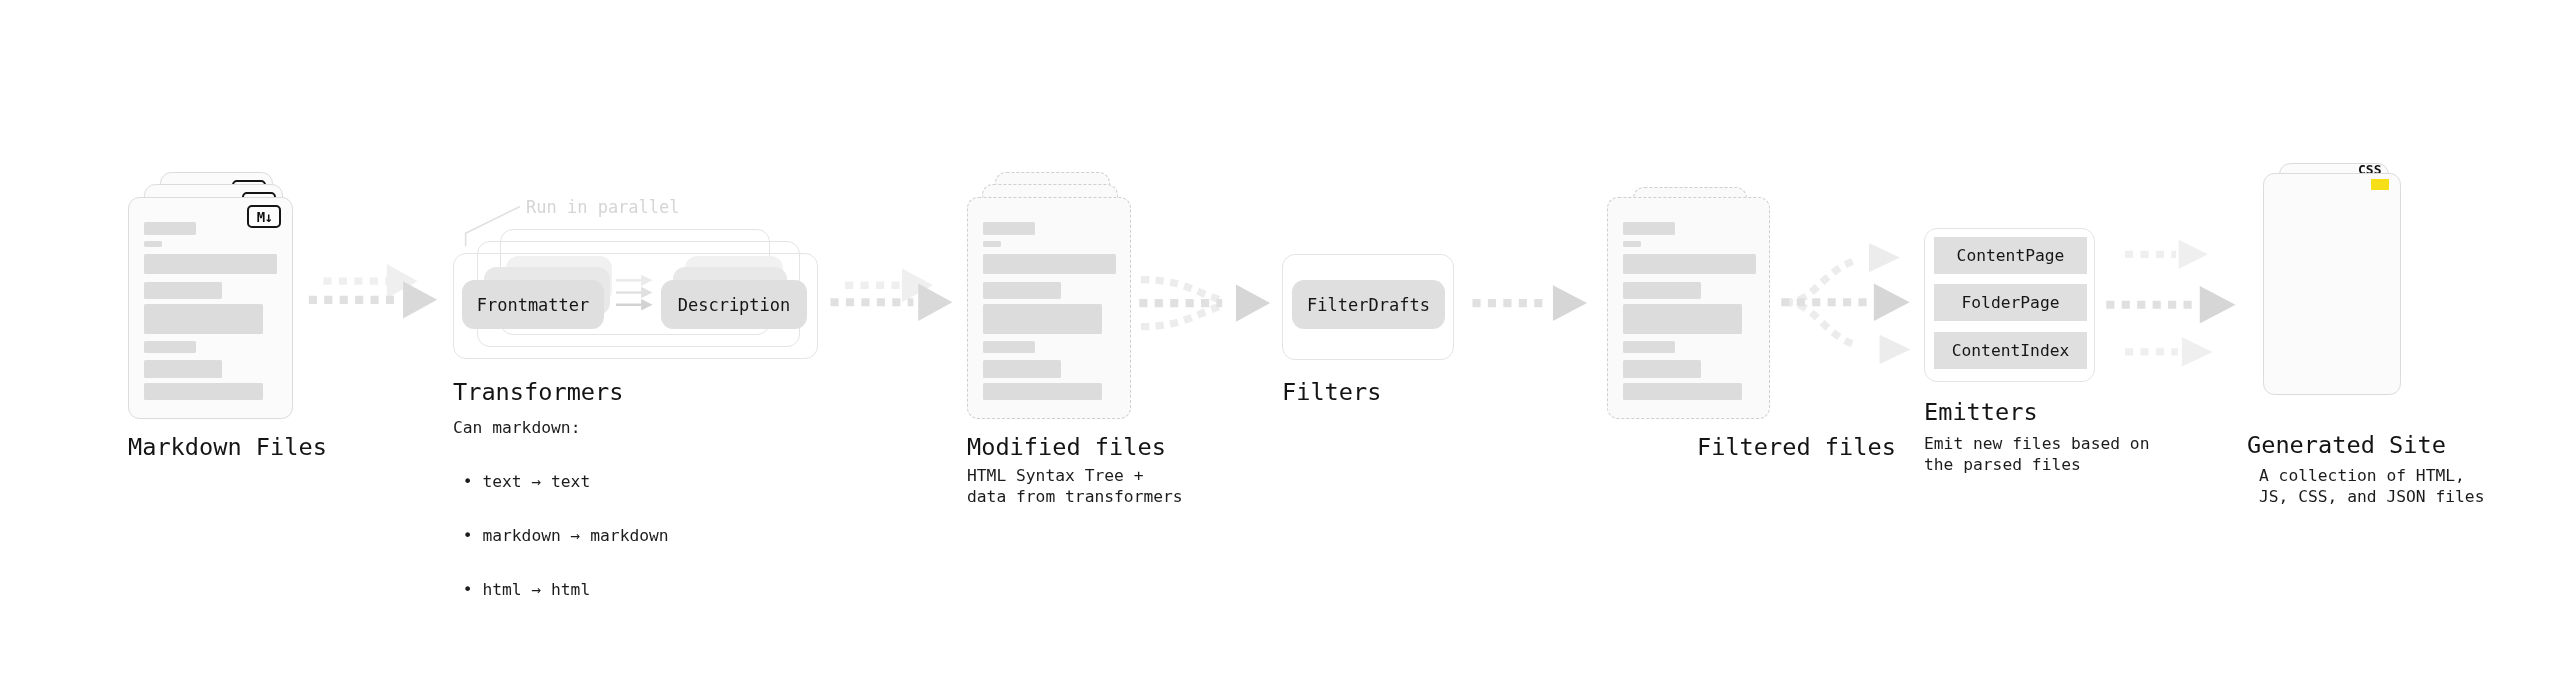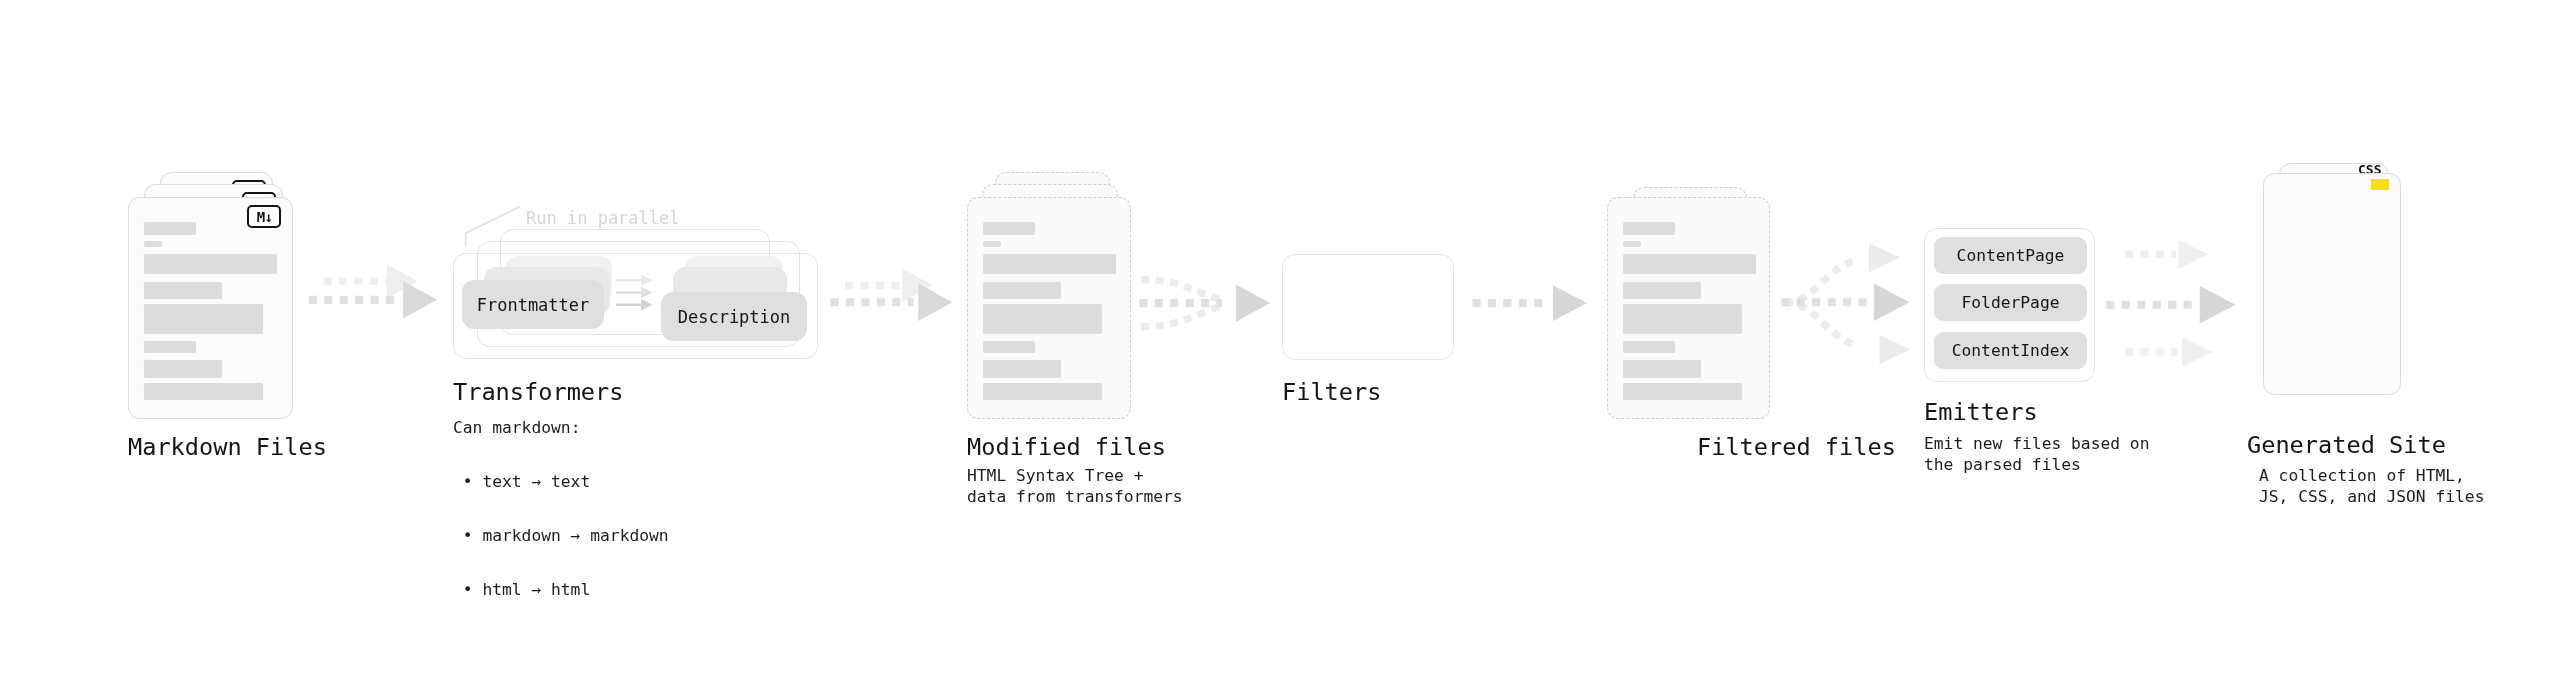--- a/index.html
+++ b/index.html
@@ -31,26 +31,26 @@
 
   
   .obox{position:absolute;border:1.6px solid #e4e4e4;border-radius:13px;box-sizing:border-box;background:transparent;}
 
   
   .pill{position:absolute;background:#dfdfdf;border-radius:12.2px;display:flex;align-items:center;
         justify-content:center;font-size:17px;color:#161616;}
   .gpill{position:absolute;border-radius:12.2px;}
   .g1{background:#f1f1f1;}
   .g2{background:#e8e8e8;}
-  .epill{width:153px;height:37px;border-radius:9px;font-size:16.3px;}
+  .epill{width:153px;height:37px;border-radius:0;font-size:16.3px;}
 
   
   .caption{position:absolute;font-size:23.6px;color:#141414;white-space:nowrap;}
   .sub{position:absolute;font-size:16.3px;line-height:21px;white-space:pre-line;color:#1c1c1c;}
-  .note{position:absolute;font-size:17px;color:#d5d5d5;white-space:nowrap;margin-top:11px;}
+  .note{position:absolute;font-size:17px;color:#d5d5d5;white-space:nowrap;}
   .body-text{position:absolute;font-size:16.3px;line-height:22px;color:#1c1c1c;}
   .bullet{padding-left:9.8px;white-space:nowrap;margin-top:32px;}
 
   
   .html5{position:absolute;top:4.1px;right:8.1px;display:flex;flex-direction:column;align-items:center;gap:0.8px;}
   .html5 .word{font-size:8.1px;font-weight:bold;letter-spacing:0.8px;color:#111;line-height:8.1px;}
   .cssicon{position:absolute;top:2.4px;right:6.5px;display:flex;flex-direction:column;align-items:center;gap:1.6px;}
   .cssicon .word{font-size:13px;font-weight:bold;color:#111;line-height:7.3px;}
   .css-bar{width:16.3px;height:2.4px;background:#2d6bf6;}
   .jsicon{position:absolute;top:4.9px;right:10.6px;width:18.7px;height:11.4px;background:#f6df18;}
@@ -92,21 +92,21 @@
   <div class="obox" style="left:500px;top:229px;width:270px;height:106px;"></div>
   <div class="obox" style="left:477px;top:241px;width:323px;height:106px;"></div>
   <div class="obox" style="left:453px;top:253px;width:365px;height:106px;"></div>
 
   <div class="gpill g1" style="left:506px;top:256px;width:106px;height:47px;"></div>
   <div class="gpill g1" style="left:685px;top:256px;width:98px;height:47px;"></div>
   <div class="gpill g2" style="left:484px;top:267px;width:126px;height:48px;"></div>
   <div class="gpill g2" style="left:673px;top:267px;width:114px;height:48px;"></div>
 
   <div class="pill" style="left:462px;top:280px;width:142px;height:49px;">Frontmatter</div>
-  <div class="pill" style="left:661px;top:292px;width:146px;height:49px;">Description</div>
+  <div class="pill" style="left:661px;top:280px;width:146px;height:49px;">Description</div>
 
   <div class="caption" style="left:453px;top:378px;">Transformers</div>
   <div class="body-text" style="left:453px;top:417px;">
     <div>Can markdown:</div>
     <div class="bullet">• text → text</div>
     <div class="bullet">• markdown → markdown</div>
     <div class="bullet">• html → html</div>
   </div>
 
   <div class="doc dashed" style="left:995px;top:172px;width:115px;"></div>
@@ -121,20 +121,21 @@
         <i class="b b6"></i>
         <i class="b b7"></i>
         <i class="b b8"></i>
     </div>
   </div>
   <div class="caption" style="left:967px;top:433px;">Modified files</div>
   <div class="sub" style="left:967px;top:465px;">HTML Syntax Tree +
 data from transformers</div>
 
   <div class="obox" style="left:1282px;top:254px;width:172px;height:106px;"></div>
+  <div class="pill" style="left:1292px;top:280px;width:153px;height:49px;">FilterDrafts</div>
   <div class="caption" style="left:1282px;top:378px;">Filters</div>
 
   <div class="doc dashed" style="left:1633px;top:187px;width:114px;"></div>
   <div class="doc dashed" style="left:1607px;top:197px;width:163px;">
     <div class="bars">
       <i class="b b1"></i>
         <i class="b b2"></i>
         <i class="b b3"></i>
         <i class="b b4"></i>
         <i class="b b5"></i>

